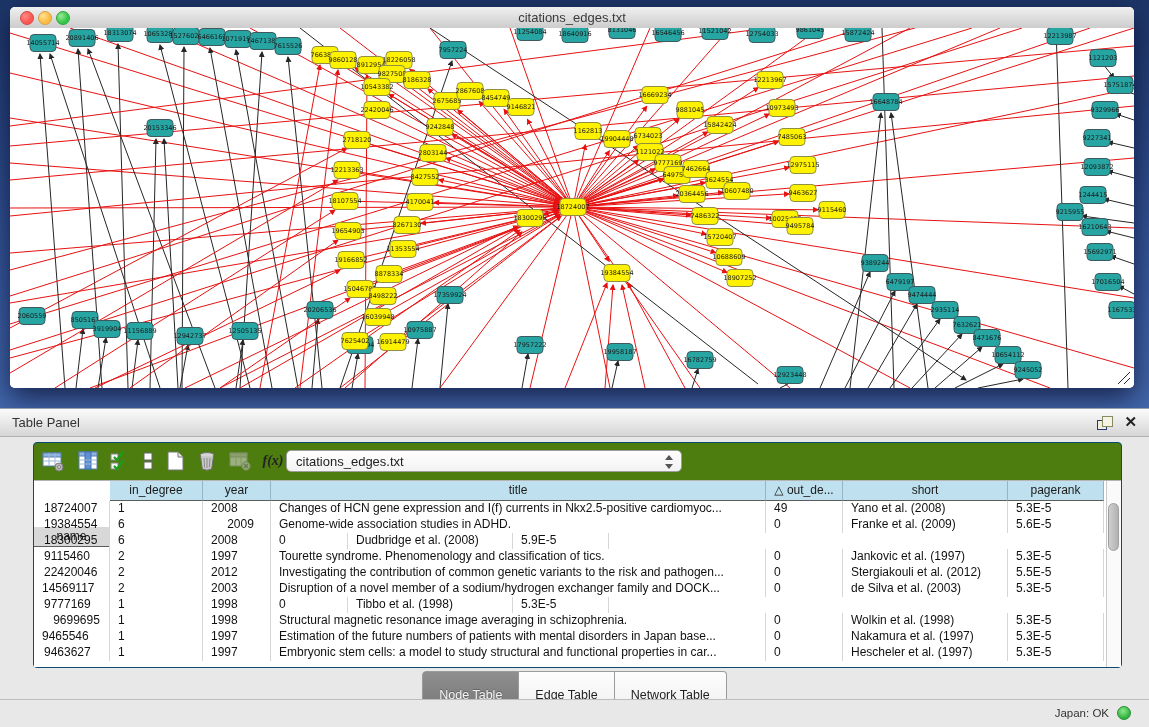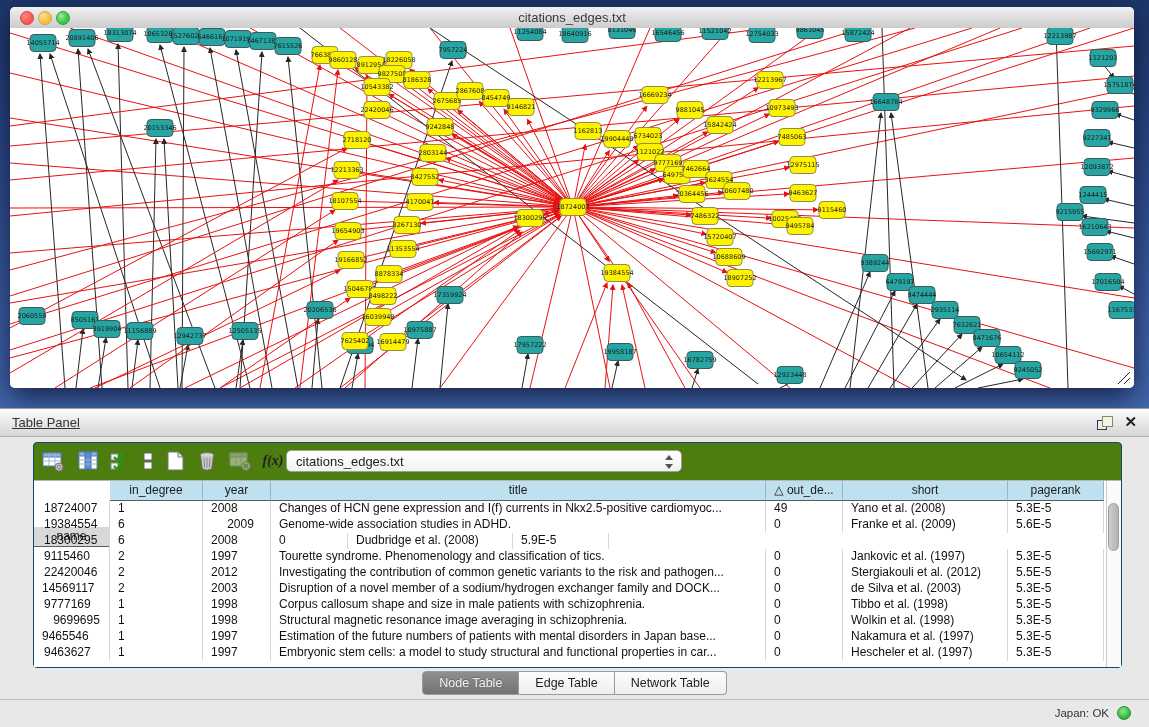--- a/index.html
+++ b/index.html
@@ -16,21 +16,21 @@
   .tl{position:absolute;top:4px;width:12px;height:12px;border-radius:50%;display:inline-block;}
   .tl.r{left:10px;background:radial-gradient(circle at 4px 4px,#ff8a85,#fc5753 60%);border:1px solid #d34440;}
   .tl.y{left:28px;background:radial-gradient(circle at 4px 4px,#ffe195,#fdbc40 60%);border:1px solid #d6a243;}
   .tl.g{left:46px;background:radial-gradient(circle at 4px 4px,#9ce898,#33c748 60%);border:1px solid #2da33e;}
   .wtitle{position:absolute;left:0;right:0;top:3px;text-align:center;font-size:13px;color:#3a3a3a;}
   .canvas{position:absolute;left:0;top:21px;width:1124px;height:360px;background:#fff;overflow:hidden;border-radius:0 0 5px 5px;}
 
   
   .tp-header{position:absolute;left:0;top:408px;width:1149px;height:29px;
     background:linear-gradient(#fbfbfb,#d6d6d6);border-top:1px solid #97a0ad;border-bottom:1px solid #b0b0b0;box-sizing:border-box;}
-  .tp-title{position:absolute;left:12px;top:6px;font-size:13px;color:#333;text-decoration:underline;}
+  .tp-title{position:absolute;left:12px;top:6px;font-size:13px;color:#333;}
   .tp-float{position:absolute;right:36px;top:7px;width:16px;height:14px;cursor:pointer;}
   .tp-float .sq1{position:absolute;left:0;bottom:0;width:8px;height:8px;border:1px solid #26366e;background:#efefdf;}
   .tp-float .sq2{position:absolute;right:0;top:0;width:9px;height:9px;border:1px solid #8a8a62;background:#f4f4e4;}
   .tp-close{position:absolute;right:12px;top:4px;font-size:15px;font-weight:bold;color:#222;cursor:pointer;}
 
   .panel-body{position:absolute;left:0;top:437px;width:1149px;height:262px;background:#e8e8e8;}
   .inner-frame{position:absolute;left:33px;top:5px;width:1089px;height:226px;background:#4d7c0f;
     border:1px solid #0c4a6e;border-radius:4px;box-sizing:border-box;}
   .toolbar{position:relative;height:37px;}
   .ticon{position:absolute;top:6px;width:26px;height:24px;display:flex;align-items:center;justify-content:center;cursor:pointer;}
@@ -49,21 +49,21 @@
   .th.gray{background:#d8d8d8;border-right:1px solid #aaa;}
   .tbody{position:absolute;left:0;top:20px;right:15px;bottom:0;overflow:hidden;}
   .tr{display:flex;height:16px;}
   .td{box-sizing:border-box;height:16px;border-right:1px solid #d6d6d6;font-size:12px;color:#111;
       line-height:15px;white-space:nowrap;overflow:hidden;padding-left:8px;}
   .vscroll{position:absolute;right:0;top:0;bottom:0;width:15px;background:#fafafa;border-left:1px solid #c9c9c9;box-sizing:border-box;}
   .vthumb{position:absolute;left:1px;top:22px;width:11px;height:48px;border-radius:6px;
       background:linear-gradient(90deg,#cfcfcf,#b2b2b2);border:1px solid #9f9f9f;box-sizing:border-box;cursor:grab;}
 
   .tabs{position:absolute;left:0;top:234px;width:1149px;height:24px;display:flex;justify-content:center;}
-  .seg{height:22px;line-height:22px;padding:0 16px;font-size:12.5px;background:linear-gradient(#fdfdfd,#eeeeee);
+  .seg{height:22px;line-height:22px;padding:12px 16px;font-size:12.5px;background:linear-gradient(#fdfdfd,#eeeeee);
       color:#222;border:1px solid #9b9b9b;border-left:none;cursor:pointer;}
   .seg.first{border-left:1px solid #9b9b9b;border-radius:4px 0 0 4px;}
   .seg.last{border-radius:0 4px 4px 0;}
   .seg.active{background:linear-gradient(#8f8f8f,#737373);color:#f2f2f2;text-shadow:0 -1px 0 rgba(0,0,0,.25);}
 
   .statusbar{position:absolute;left:0;top:699px;width:1149px;height:28px;background:#e8e8e8;border-top:1px solid #bdbdbd;box-sizing:border-box;}
   .mem-label{position:absolute;right:40px;top:7px;font-size:11.5px;color:#333;}
   .mem-dot{position:absolute;right:18px;top:6px;width:14px;height:14px;border-radius:50%;
       background:radial-gradient(circle at 5px 4px,#8ce88c,#2faf3c 70%);border:1px solid #2a8f33;box-sizing:border-box;cursor:pointer;}
 
@@ -851,21 +851,20 @@
               <div class="td" style="width: 68px;">2003</div>
               <div class="td" style="width: 495px;">Disruption of a novel member of a sodium/hydrogen exchanger family and DOCK...</div>
               <div class="td" style="width: 77px;">0</div>
               <div class="td" style="width: 165px;">de Silva et al. (2003)</div>
               <div class="td" style="width: 96px;">5.3E-5</div>
             </div>
             <div class="tr">
               <div class="td" style="width: 76px; padding-left: 10px;">9777169</div>
               <div class="td" style="width: 93px;">1</div>
               <div class="td" style="width: 68px;">1998</div>
-              <div class="td" style="width: 495px;">Corpus callosum shape and size in male patients with schizophrenia.</div>
               <div class="td" style="width: 77px;">0</div>
               <div class="td" style="width: 165px;">Tibbo et al. (1998)</div>
               <div class="td" style="width: 96px;">5.3E-5</div>
             </div>
             <div class="tr">
               <div class="td" style="width: 76px; padding-left: 10px; text-align: center;">9699695</div>
               <div class="td" style="width: 93px;">1</div>
               <div class="td" style="width: 68px;">1998</div>
               <div class="td" style="width: 495px;">Structural magnetic resonance image averaging in schizophrenia.</div>
               <div class="td" style="width: 77px;">0</div>

